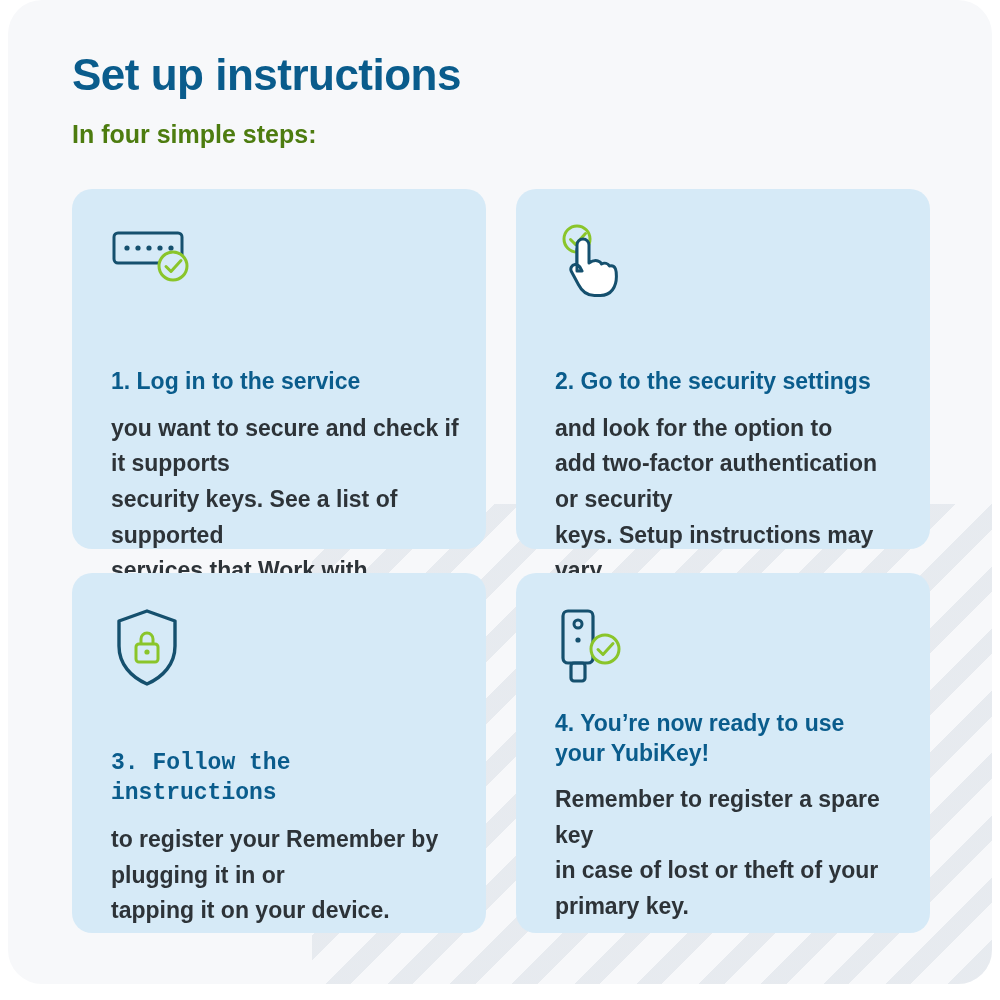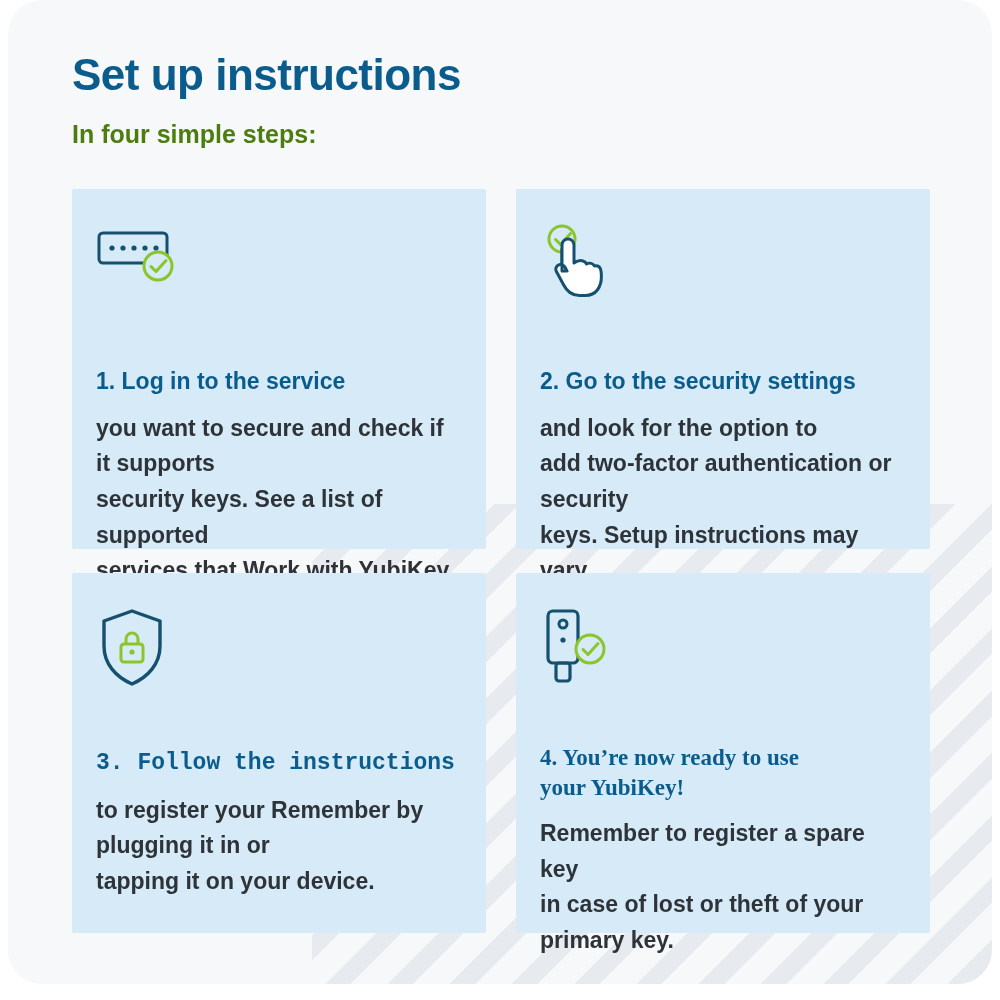--- a/index.html
+++ b/index.html
@@ -78,23 +78,23 @@
   .grid {
     display: grid;
     grid-template-columns: 414px 414px;
     grid-template-rows: 360px 360px;
     column-gap: 30px;
     row-gap: 24px;
   }
 
   .step-card {
     background: #d6eaf7;
-    border-radius: 2px;
+    border-radius: 20px;
     box-sizing: border-box;
-    padding: 34px 24px 20px 24px;
+    padding: 34px 24px 20px 39px;
     position: relative;
   }
 
   .icon-wrap {
     height: 86px;
     display: flex;
     align-items: flex-start;
   }
 
   .step-heading {
@@ -109,21 +109,21 @@
     color: #2d3338;
     font-size: 23px;
     line-height: 1.55;
     margin: 0;
     white-space: pre-line;
     font-weight: bold;
   }
 
   
   .step-card.c2 .step-heading { margin-top: 58px; }
-  .step-card.c4 .step-heading { margin-top: 50px; font-family: Liberation Serif, serif; }
+  .step-card.c4 .step-heading { margin-top: 16px; }
   .step-card.c3 .step-heading { margin-top: 56px; font-family: Liberation Mono, monospace; }
 </style>
 </head>
 <body>
 
 <div id="page">
   <div id="card">
     <div id="watermark"></div>
 
     <div id="content">

